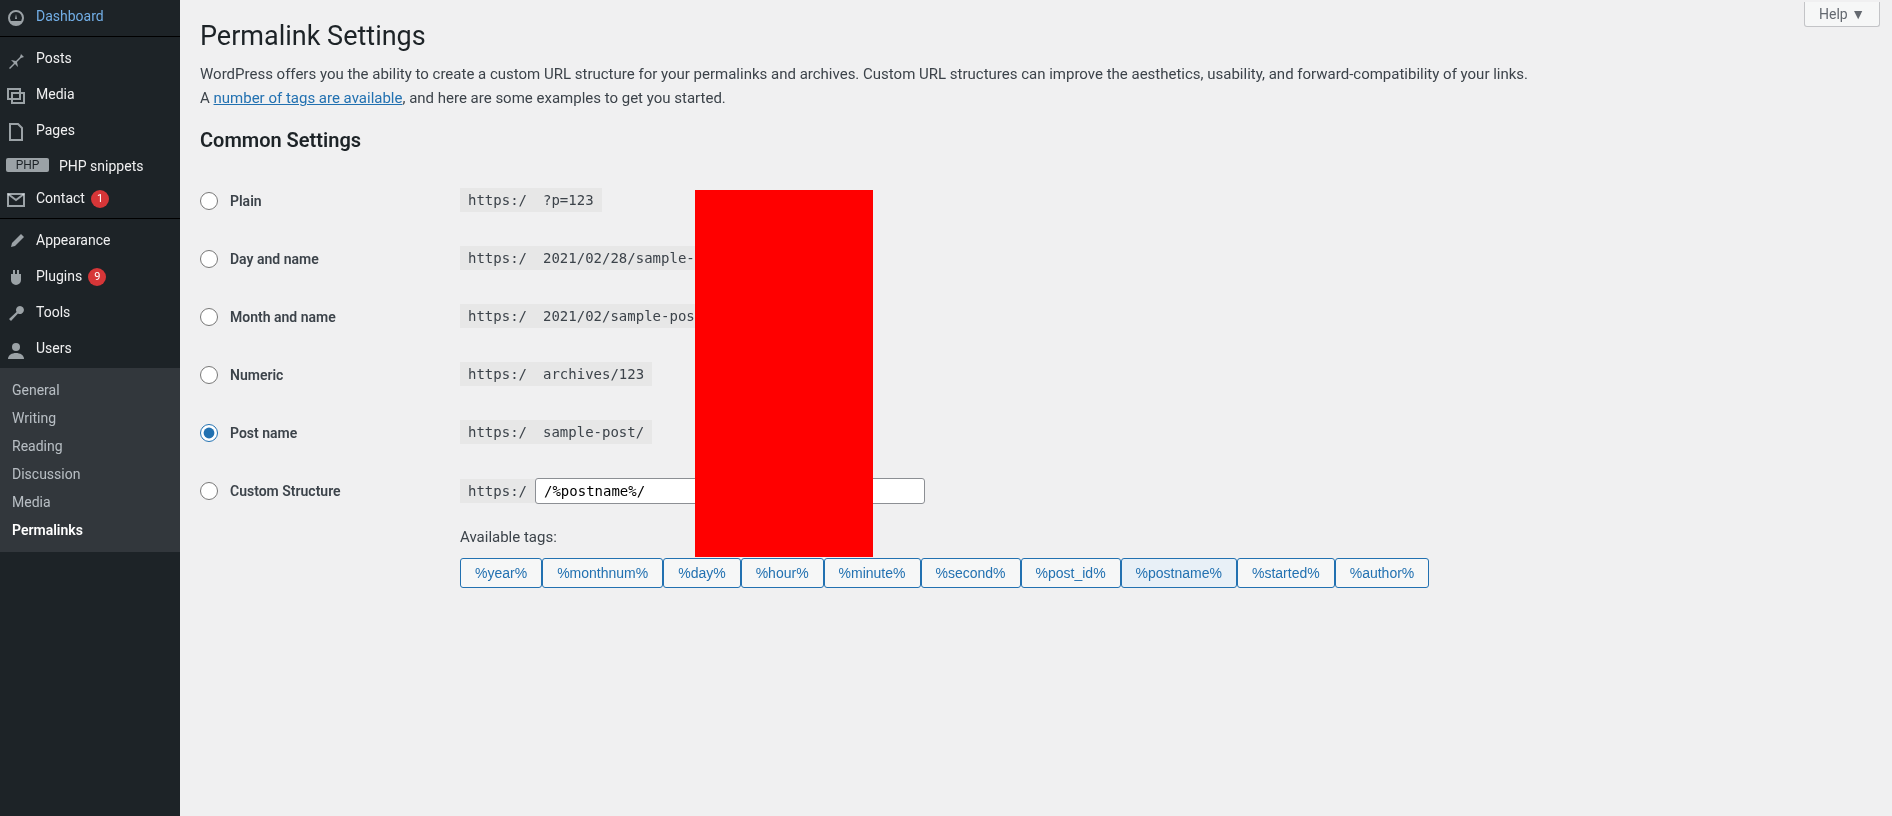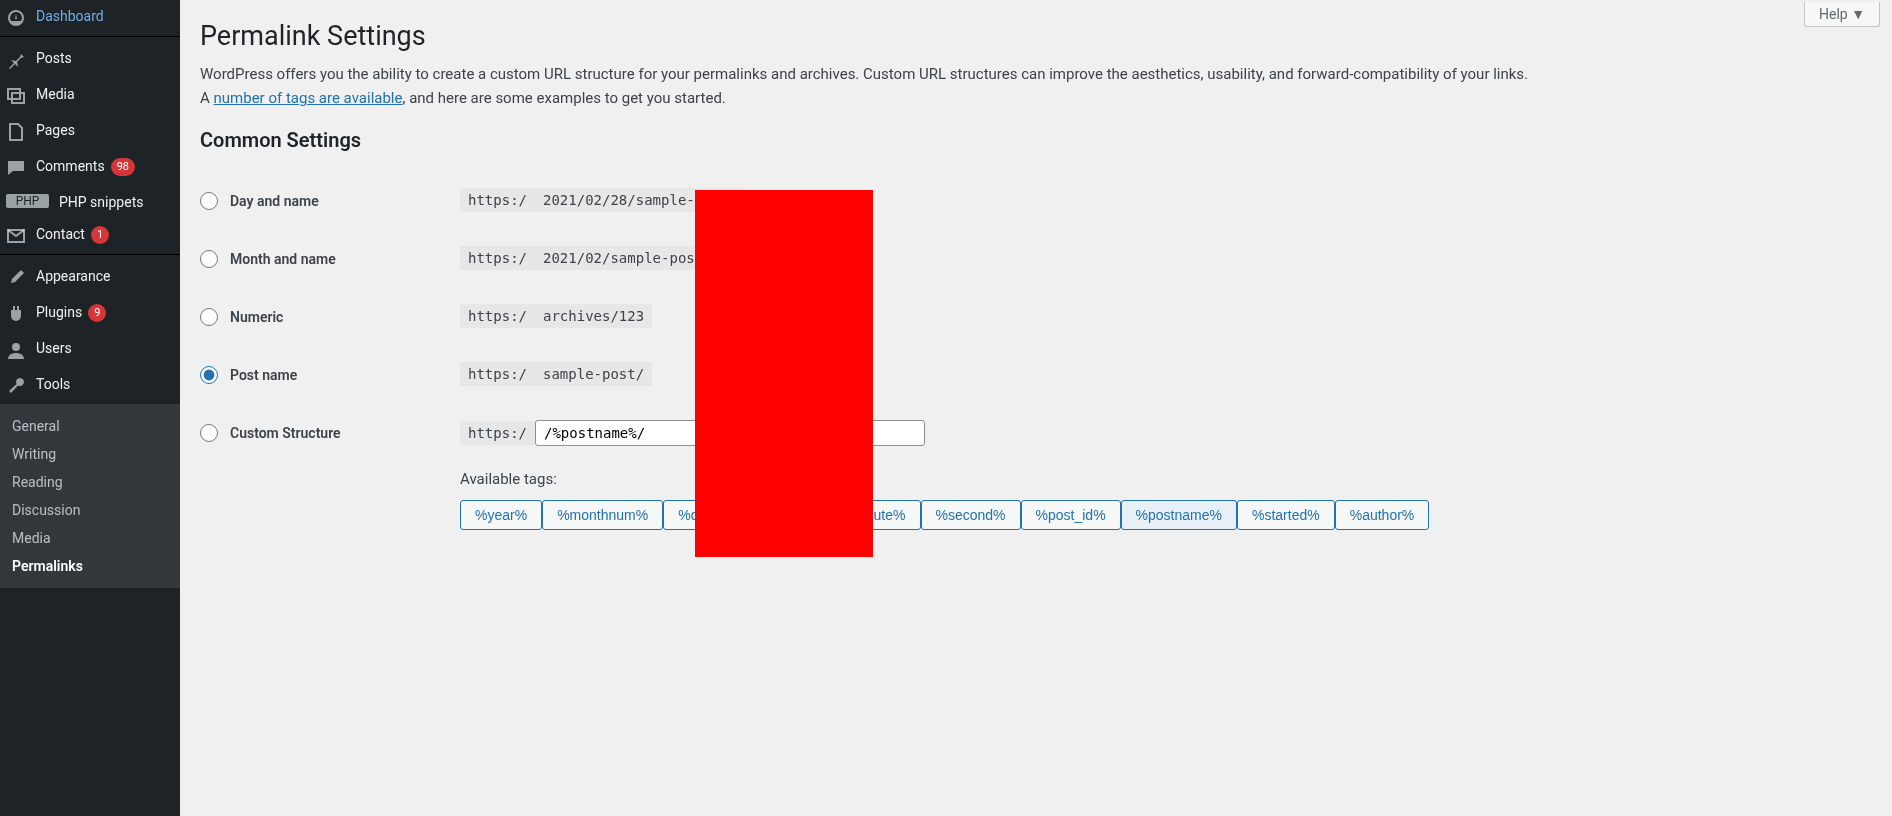--- a/index.html
+++ b/index.html
@@ -224,29 +224,20 @@
 
   <div class="sidebar-item">
     <span class="icon">
       <svg viewBox="0 0 20 20" width="20" height="20">
           <path d="M4 2h8l4 4v12H4z" fill="none" stroke="currentColor" stroke-width="2"></path>
         </svg>
     </span>
     <span class="label">Pages</span>
   </div>
 
-  <div class="sidebar-item">
-    <span class="icon">
-      <svg viewBox="0 0 20 20" width="20" height="20">
-          <path d="M2 3h16v10H7l-5 4z"></path>
-        </svg>
-    </span>
-    <span class="label">Comments</span>
-    <span class="badge">98</span>
-  </div>
 
   <div class="sidebar-item">
     <span class="icon" style="font-size:12px;font-weight:normal;background:rgba(240,246,252,.6);color:#1d2327;border-radius:2px;width:43px;height:14px;">PHP</span>
     <span class="label">PHP snippets</span>
   </div>
 
   <div class="sidebar-item">
     <span class="icon">
       <svg viewBox="0 0 20 20" width="20" height="20">
           <path d="M2 4h16v12H2z" fill="none" stroke="currentColor" stroke-width="2"></path>
@@ -274,34 +265,34 @@
           <path d="M7 2v4H5v6a5 5 0 0010 0V6h-2V2h-2v4H9V2z"></path>
         </svg>
     </span>
     <span class="label">Plugins</span>
     <span class="badge">9</span>
   </div>
 
   <div class="sidebar-item">
     <span class="icon">
       <svg viewBox="0 0 20 20" width="20" height="20">
+          <path d="M14 2a4 4 0 00-3.5 6L3 15l2 2 7-7.5A4 4 0 1014 2z"></path>
+        </svg>
+    </span>
+    <span class="label">Tools</span>
+  </div>
+
+  <div class="sidebar-item">
+    <span class="icon">
+      <svg viewBox="0 0 20 20" width="20" height="20">
           <circle cx="10" cy="7" r="4"></circle>
           <path d="M2 19c0-4 4-6 8-6s8 2 8 6z"></path>
         </svg>
     </span>
     <span class="label">Users</span>
-  </div>
-
-  <div class="sidebar-item">
-    <span class="icon">
-      <svg viewBox="0 0 20 20" width="20" height="20">
-          <path d="M14 2a4 4 0 00-3.5 6L3 15l2 2 7-7.5A4 4 0 1014 2z"></path>
-        </svg>
-    </span>
-    <span class="label">Tools</span>
   </div>
 
 
   <div class="sidebar-sub">
     <div class="sidebar-sub-item">General</div>
     <div class="sidebar-sub-item">Writing</div>
     <div class="sidebar-sub-item">Reading</div>
     <div class="sidebar-sub-item">Discussion</div>
     <div class="sidebar-sub-item">Media</div>
     <div class="sidebar-sub-item current">Permalinks</div>
@@ -318,20 +309,34 @@
   <h1 class="page-title">Permalink Settings</h1>
 
   <p class="intro">
     <span>WordPress offers you the ability to create a custom URL structure for your permalinks and archives. Custom URL structures can improve the aesthetics, usability, and forward-compatibility of your links. A </span><a href="#">number of tags are available</a><span>, and here are some examples to get you started.</span>
   </p>
 
   <h2 class="section">Common Settings</h2>
 
   <table class="form-table">
     <tbody>
+      <tr>
+        <th>
+          <label class="radio-label">
+            <input type="radio" name="perm" style="">
+            <span>Plain</span>
+          </label>
+        </th>
+        <td>
+          <div class="url-row">
+            <code class="url">https:/</code>
+              <code class="url">?p=123</code>
+          </div>
+        </td>
+      </tr>
 
       <tr>
         <th>
           <label class="radio-label">
             <input type="radio" name="perm" style="">
             <span>Day and name</span>
           </label>
         </th>
         <td>
           <div class="url-row">

